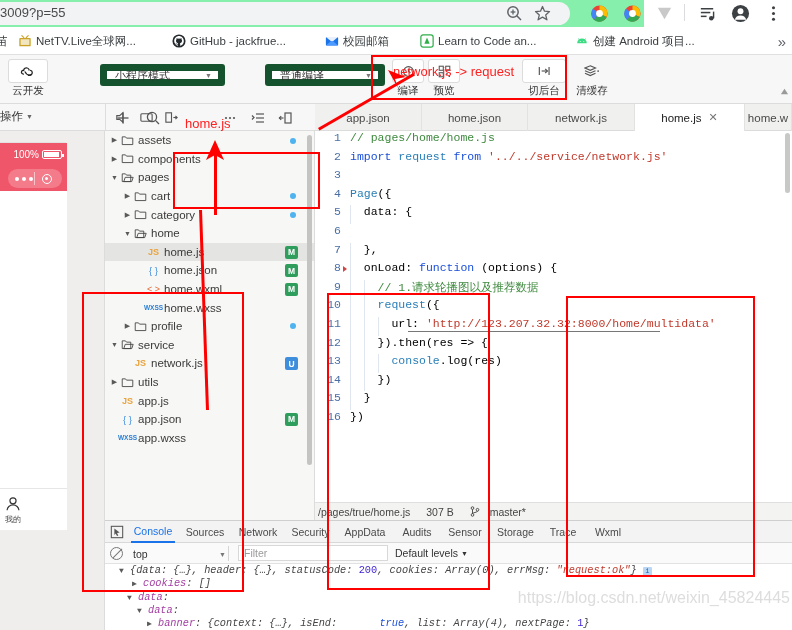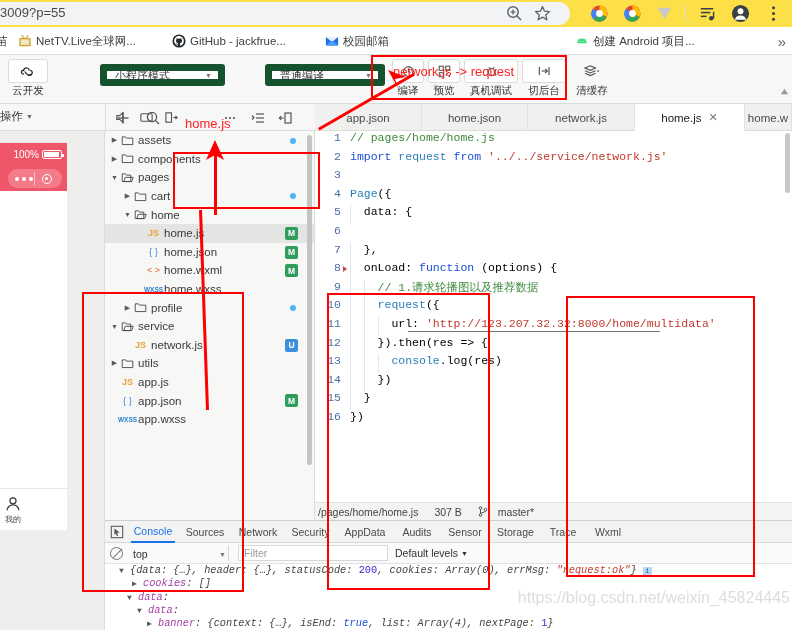--- a/index.html
+++ b/index.html
@@ -8,21 +8,21 @@
     width:792px; height:630px;
     font-family:"Liberation Sans", sans-serif;
     font-size:12px;
     background:#ffffff;
     overflow:hidden;
     position:relative;
   }
 
   
   #browser-chrome { position:absolute; left:0; top:0; width:792px; height:55px; background:#ffffff; }
-  #omnibox-row { position:absolute; left:0; top:0; width:792px; height:27px; background:#fde047; }
+  #omnibox-row { position:absolute; left:0; top:0; width:644px; height:27px; background:#86efac; }
   #url-pill {
     position:absolute; left:-30px; top:2px; width:600px; height:23px;
     background:#f1f3f4; border-radius:12px;
   }
   #url-text {
     position:absolute; left:0px; top:4px; width:250px; height:18px;
     color:#4a4a4a; font-size:13px; font-family:"Liberation Sans", sans-serif;
     line-height:18px; white-space:nowrap; overflow:hidden;
   }
   .omni-icon { position:absolute; top:4px; width:19px; height:19px; }
@@ -135,21 +135,21 @@
   #ctx-line { position:absolute; left:123px; top:3px; width:1px; height:15px; background:#d5d5d5; }
   #filter-box { position:absolute; left:133px; top:2px; width:150px; height:16px; border:1px solid #d8d8d8; background:#fff; display:flex; align-items:center; padding-left:5px; font-size:10.5px; color:#9a9a9a; }
   #levels { position:absolute; left:290px; top:4px; font-size:10.5px; color:#333; display:flex; align-items:center; gap:3px; }
   #console-log { position:absolute; left:0; top:43px; width:687px; height:122px; overflow:hidden; font-family:"Liberation Mono", monospace; font-size:10.5px; }
   .lg { position:relative; height:13.3px; white-space:nowrap; font-family:"Liberation Mono", monospace; font-size:10.3px; font-style:italic; }
   .arr { color:#5a5a5a; font-size:8px; }
   .k-prop { color:#a33ea3; }
   .k-plain { color:#444; }
   .k-num { color:#3b1fd0; font-style:normal; }
   .k-str { color:#c0392b; }
-  .k-bool { color:#1b4fd8; }
+  .k-bool { color:#1b4fd8;margin-left:36px; }
   .info-i { display:inline-block; width:9px; height:9px; background:#b9d7f5; color:#1a5fa8; font-size:7px; text-align:center; line-height:9px; border-radius:1px; font-style:normal; }
 
   
   #watermark { position:absolute; right:2px; bottom:23px; font-size:16px; color:#dddddd; font-family:"Liberation Sans", sans-serif; pointer-events:none; }
 
   
   #annotations { position:absolute; left:0; top:0; width:792px; height:630px; pointer-events:none; }
   .anno-rect { position:absolute; border:2px solid #ff0000; }
   .anno-text { position:absolute; color:#ff2020; font-family:"Liberation Sans", sans-serif; }
   .anno-line { position:absolute; background:#ff0000; transform-origin:0 0; }
@@ -252,20 +252,29 @@
     <div class="bm" style="left:325px;">
       <span class="bm-ico">
         <svg width="14" height="14" viewBox="0 0 16 16">
             <rect x="1" y="3.5" width="14" height="9.5" rx="1" fill="#1a73e8"></rect>
             <polygon points="1,3.5 15,3.5 8,9" fill="#e8f0fe"></polygon>
             <polygon points="1,13 7,8 9,8 15,13" fill="#4c9aff"></polygon>
           </svg>
       </span>
       <span class="bm-label">校园邮箱</span>
     </div>
+    <div class="bm" style="left:420px;">
+      <span class="bm-ico">
+        <svg width="14" height="14" viewBox="0 0 16 16">
+            <rect x="1" y="1" width="14" height="14" rx="2.5" fill="none" stroke="#2fae4a" stroke-width="1.4"></rect>
+            <polygon points="8,4 11,11 5,11" fill="#2fae4a"></polygon>
+          </svg>
+      </span>
+      <span class="bm-label">Learn to Code an...</span>
+    </div>
     <div class="bm" style="left:575px;">
       <span class="bm-ico">
         <svg width="14" height="14" viewBox="0 0 16 16">
             <path d="M2.5 10.5a5.5 5.5 0 0 1 11 0z" fill="#3ddc84"></path>
             <line x1="4" y1="5.2" x2="5.2" y2="7" stroke="#3ddc84" stroke-width="1"></line>
             <line x1="12" y1="5.2" x2="10.8" y2="7" stroke="#3ddc84" stroke-width="1"></line>
             <circle cx="6" cy="8.6" r=".6" fill="#fff"></circle>
             <circle cx="10" cy="8.6" r=".6" fill="#fff"></circle>
           </svg>
       </span>
@@ -312,34 +321,20 @@
       <div class="tb-box">
         <svg width="13" height="13" viewBox="0 0 16 16">
             <rect x="1.5" y="1.5" width="5" height="5" fill="none" stroke="#555" stroke-width="1.3"></rect>
             <rect x="9.5" y="1.5" width="5" height="5" fill="none" stroke="#555" stroke-width="1.3"></rect>
             <rect x="1.5" y="9.5" width="5" height="5" fill="none" stroke="#555" stroke-width="1.3"></rect>
             <rect x="10" y="10" width="2" height="2" fill="#555"></rect>
             <rect x="13" y="13" width="1.8" height="1.8" fill="#555"></rect>
           </svg>
       </div>
       <div class="tb-lbl">预览</div>
-    </div>
-    <div class="tb-item" style="left:464px; width:54px;">
-      <div class="tb-box">
-        <svg width="13" height="13" viewBox="0 0 16 16">
-            <ellipse cx="8" cy="8.5" rx="3.6" ry="4.6" fill="none" stroke="#555" stroke-width="1.3"></ellipse>
-            <line x1="4.4" y1="7" x2="1.6" y2="5.5" stroke="#555" stroke-width="1.2"></line>
-            <line x1="11.6" y1="7" x2="14.4" y2="5.5" stroke="#555" stroke-width="1.2"></line>
-            <line x1="4.4" y1="10.5" x2="1.6" y2="12" stroke="#555" stroke-width="1.2"></line>
-            <line x1="11.6" y1="10.5" x2="14.4" y2="12" stroke="#555" stroke-width="1.2"></line>
-            <line x1="6" y1="4.5" x2="4.6" y2="2.4" stroke="#555" stroke-width="1.2"></line>
-            <line x1="10" y1="4.5" x2="11.4" y2="2.4" stroke="#555" stroke-width="1.2"></line>
-          </svg>
-      </div>
-      <div class="tb-lbl">真机调试</div>
     </div>
     <div class="tb-item" style="left:522px; width:44px;">
       <div class="tb-box">
         <svg width="14" height="12" viewBox="0 0 18 14">
             <line x1="3" y1="2" x2="3" y2="12" stroke="#555" stroke-width="1.5"></line>
             <path d="M6 7h7" stroke="#555" stroke-width="1.5"></path>
             <polyline points="10.5,4.5 13.5,7 10.5,9.5" fill="none" stroke="#555" stroke-width="1.5"></polyline>
             <line x1="15.5" y1="2" x2="15.5" y2="12" stroke="#555" stroke-width="1.5"></line>
           </svg>
       </div>
@@ -503,20 +498,31 @@
         </div>
         <div class="tree-row">
           <span style="width:17px;flex:0 0 17px"></span>
           <span class="tw">▶</span>
           <span class="fico">
             <svg width="13" height="13" viewBox="0 0 16 16">
               <path d="M1.5 13V3.5h4l1.3 1.6H14.5V13z" fill="none" stroke="#444" stroke-width="1.1"></path>
             </svg>
           </span>
           <span class="tlabel">cart</span>
+          <span class="dotb"></span>
+        </div>
+        <div class="tree-row">
+          <span style="width:17px;flex:0 0 17px"></span>
+          <span class="tw">▶</span>
+          <span class="fico">
+            <svg width="13" height="13" viewBox="0 0 16 16">
+              <path d="M1.5 13V3.5h4l1.3 1.6H14.5V13z" fill="none" stroke="#444" stroke-width="1.1"></path>
+            </svg>
+          </span>
+          <span class="tlabel">category</span>
           <span class="dotb"></span>
         </div>
         <div class="tree-row">
           <span style="width:17px;flex:0 0 17px"></span>
           <span class="tw">▼</span>
           <span class="fico">
             <svg width="13" height="13" viewBox="0 0 16 16">
               <path d="M1.5 13V3.5h4l1.3 1.6H12V13z" fill="none" stroke="#444" stroke-width="1.1"></path>
               <path d="M3.4 13l1.8-5.2H15L13.2 13z" fill="none" stroke="#444" stroke-width="1.1"></path>
             </svg>
@@ -663,21 +669,21 @@
         <div class="cl"><span class="guide" style="left:35px"></span><span class="guide" style="left:48.9px"></span><span class="lnum">12</span><span class="ctext">    }).then(res =&gt; {</span></div>
         <div class="cl"><span class="guide" style="left:35px"></span><span class="guide" style="left:48.9px"></span><span class="guide" style="left:62.8px"></span><span class="lnum">13</span><span class="ctext">      <span class="tk-fn">console</span>.log(res)</span></div>
         <div class="cl"><span class="guide" style="left:35px"></span><span class="guide" style="left:48.9px"></span><span class="lnum">14</span><span class="ctext">    })</span></div>
         <div class="cl"><span class="guide" style="left:35px"></span><span class="lnum">15</span><span class="ctext">  }</span></div>
         <div class="cl"><span class="lnum">16</span><span class="ctext">})</span></div>
       </div>
     <div id="code-scroll"></div>
   </div>
 
   <div id="status-bar">
-    <span>/pages/home/home.js</span>
+    <span>/pages/true/home.js</span>
     <span>307 B</span>
     <span style="display:flex;align-items:center;gap:10px;">
       <svg width="10" height="11" viewBox="0 0 12 13">
           <circle cx="3" cy="2.4" r="1.6" fill="none" stroke="#444" stroke-width="1.1"></circle>
           <circle cx="3" cy="10.6" r="1.6" fill="none" stroke="#444" stroke-width="1.1"></circle>
           <circle cx="9" cy="4.4" r="1.6" fill="none" stroke="#444" stroke-width="1.1"></circle>
           <line x1="3" y1="4" x2="3" y2="9" stroke="#444" stroke-width="1.1"></line>
           <path d="M9 6c0 2-6 1.4-6 3.2" fill="none" stroke="#444" stroke-width="1.1"></path>
         </svg>
       <span>master*</span>

